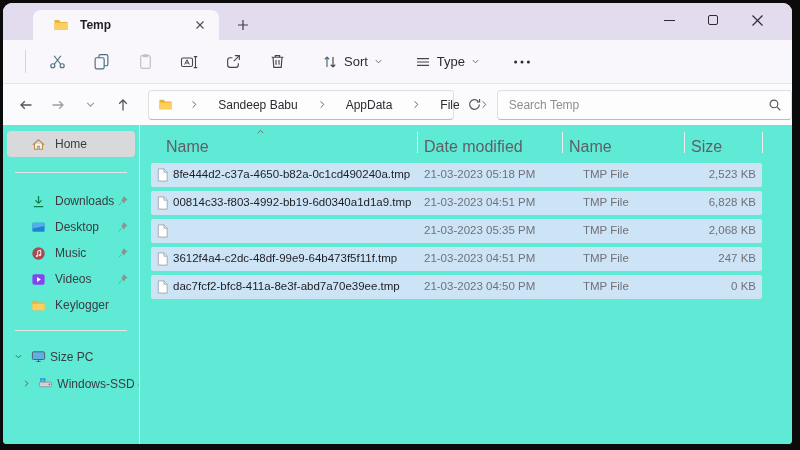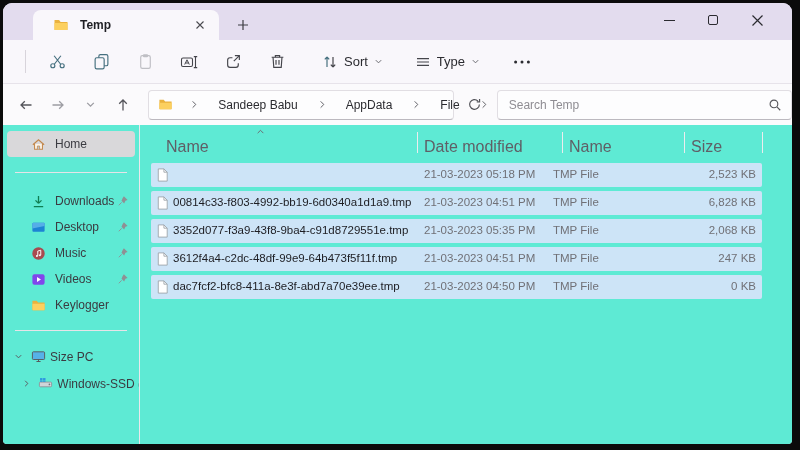--- a/index.html
+++ b/index.html
@@ -90,21 +90,21 @@
   .lh-caret { position: absolute; left: 105px; top: 3px; }
   .lh-sep { position: absolute; top: 7px; width: 1px; height: 21px; background: #ececee; }
   .rows { margin-top: 2px; }
   .row {
     position: relative; height: 24px; margin: 0 0 4px 11px; width: 611px;
     background: #cde4f7; border-radius: 2px; font-size: 11.5px;
   }
   .row .c-icon { position: absolute; left: 4px; top: 4px; }
   .row .c-name { position: absolute; left: 22px; top: 5px; color: #1d1d22; }
   .row .c-date { position: absolute; left: 273px; top: 5px; color: #707076; }
-  .row .c-type { position: absolute; left: 402px; top: 5px; color: #707076; }
+  .row .c-type { position: absolute; left: 432px; top: 5px; color: #707076; }
   .row .c-size { position: absolute; right: 6px; top: 5px; color: #707076; text-align: right; }
   .icon { display: inline-flex; }
 </style>
 </head>
 <body>
 
 <div class="window">
 
   <div class="tabbar">
     <div class="tab">
@@ -447,20 +447,21 @@
         <span class="lh-sep" style="left:611px"></span>
       </div>
       <div class="rows">
         <div class="row">
           <span class="c-icon icon">
               <svg width="15" height="16" viewBox="0 0 16 16">
                 <path d="M3.5 1.5h6L13 5v9.5H3.5z" fill="#fff" stroke="#9aa0a6" stroke-width=".9"></path>
                 <path d="M9.5 1.5V5H13" fill="none" stroke="#9aa0a6" stroke-width=".9"></path>
               </svg>
             </span>
+          <span class="c-name">8fe444d2-c37a-4650-b82a-0c1cd490240a.tmp</span>
           <span class="c-date">21-03-2023 05:18 PM</span>
           <span class="c-type">TMP File</span>
           <span class="c-size">2,523 KB</span>
         </div>
         <div class="row">
           <span class="c-icon icon">
               <svg width="15" height="16" viewBox="0 0 16 16">
                 <path d="M3.5 1.5h6L13 5v9.5H3.5z" fill="#fff" stroke="#9aa0a6" stroke-width=".9"></path>
                 <path d="M9.5 1.5V5H13" fill="none" stroke="#9aa0a6" stroke-width=".9"></path>
               </svg>
@@ -470,21 +471,20 @@
           <span class="c-type">TMP File</span>
           <span class="c-size">6,828 KB</span>
         </div>
         <div class="row">
           <span class="c-icon icon">
               <svg width="15" height="16" viewBox="0 0 16 16">
                 <path d="M3.5 1.5h6L13 5v9.5H3.5z" fill="#fff" stroke="#9aa0a6" stroke-width=".9"></path>
                 <path d="M9.5 1.5V5H13" fill="none" stroke="#9aa0a6" stroke-width=".9"></path>
               </svg>
             </span>
-          <span class="c-name">3352d077-f3a9-43f8-9ba4-c91d8729551e.tmp</span>
           <span class="c-date">21-03-2023 05:35 PM</span>
           <span class="c-type">TMP File</span>
           <span class="c-size">2,068 KB</span>
         </div>
         <div class="row">
           <span class="c-icon icon">
               <svg width="15" height="16" viewBox="0 0 16 16">
                 <path d="M3.5 1.5h6L13 5v9.5H3.5z" fill="#fff" stroke="#9aa0a6" stroke-width=".9"></path>
                 <path d="M9.5 1.5V5H13" fill="none" stroke="#9aa0a6" stroke-width=".9"></path>
               </svg>

